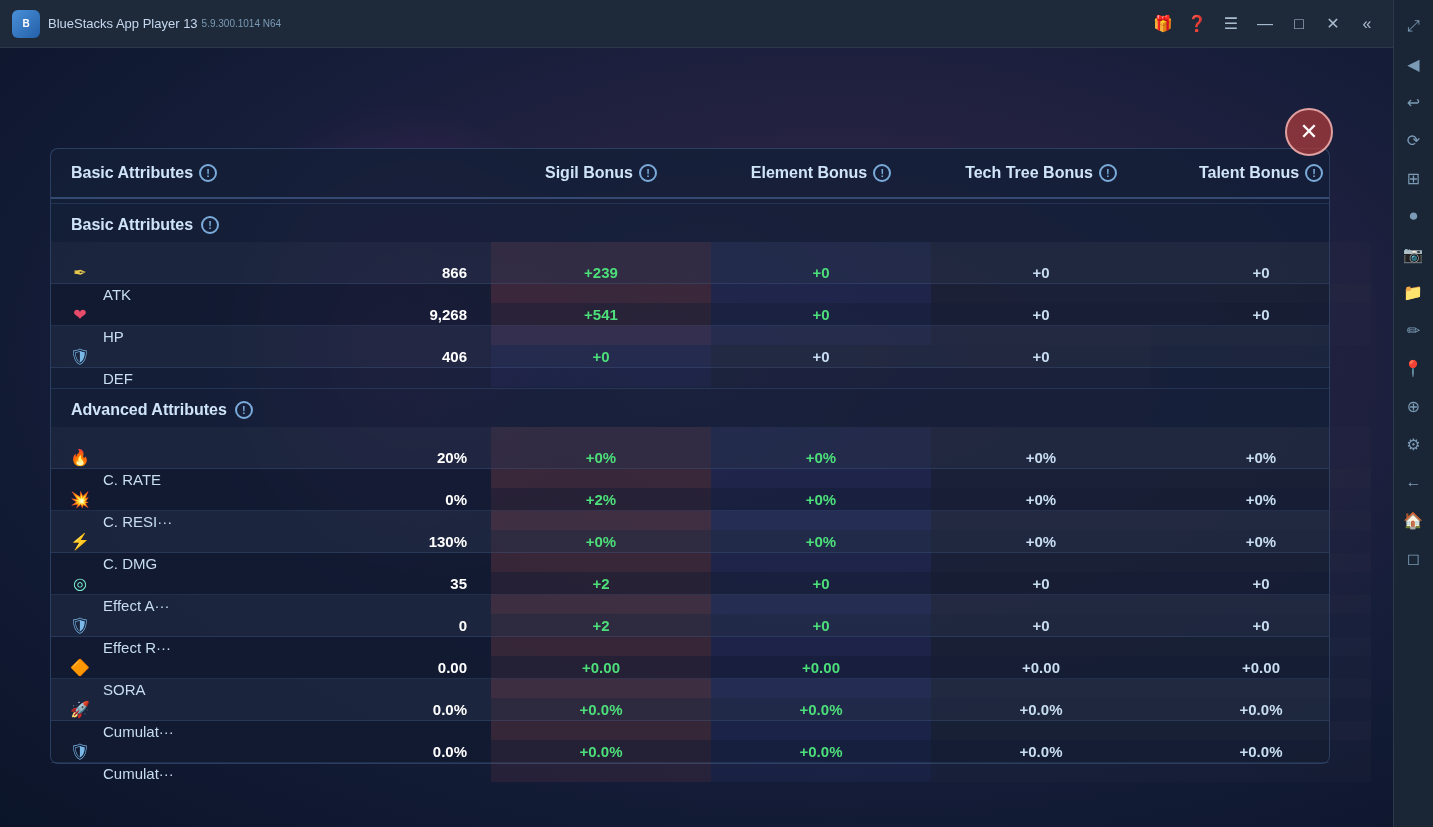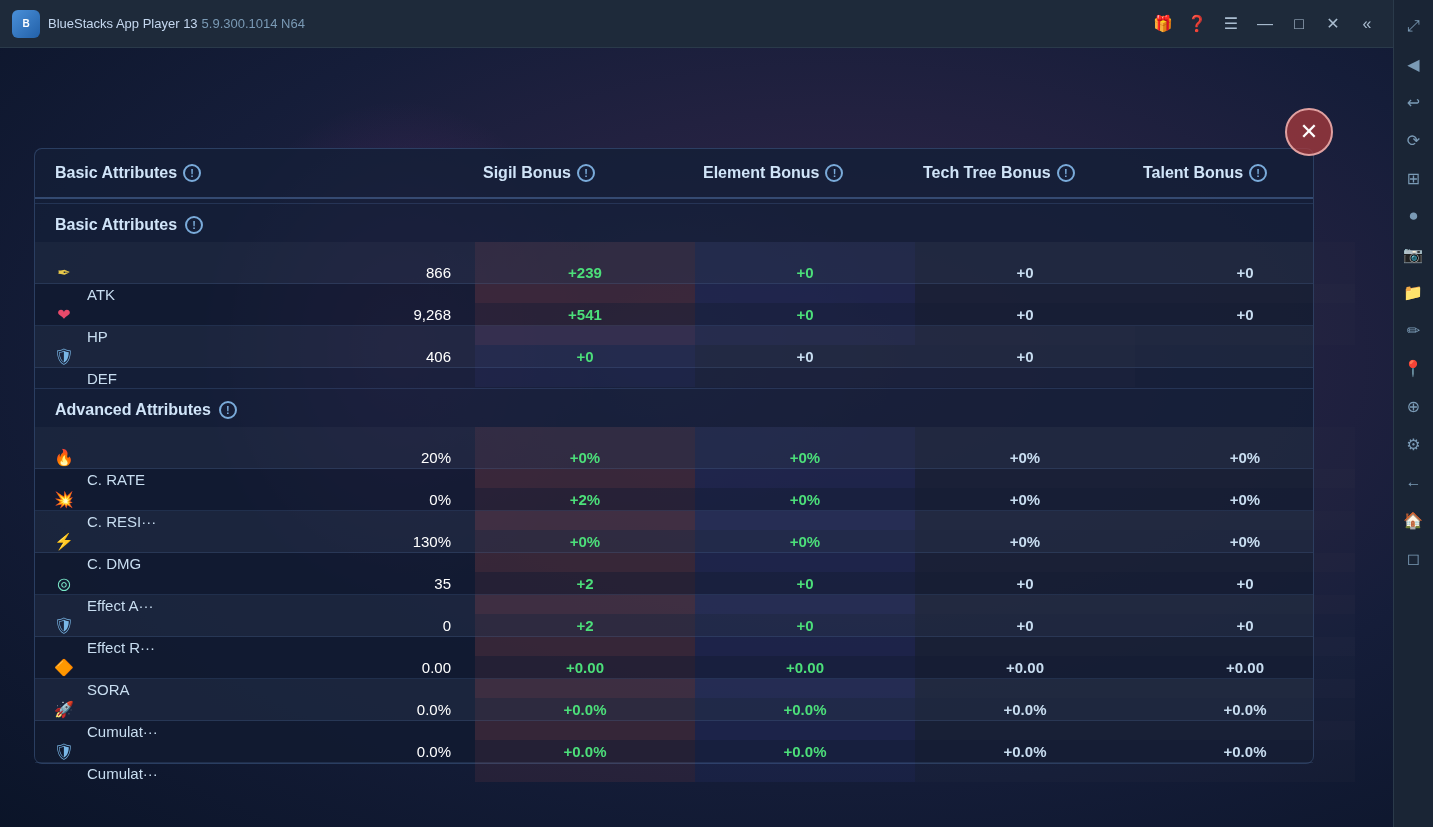--- a/index.html
+++ b/index.html
@@ -31,21 +31,21 @@
       margin-right: 8px;
       display: flex; align-items: center; justify-content: center;
       color: white; font-size: 14px; font-weight: bold;
     }
     .title-bar-text {
       color: #c5d8f0;
       font-size: 13px;
     }
     .title-bar-subtitle {
       color: #7a9ab5;
-      font-size: 13px;
+      font-size: 10px;
       margin-left: 4px;
     }
     .title-bar-controls {
       margin-left: auto;
       display: flex;
       gap: 6px;
       align-items: center;
     }
     .title-bar-btn {
       width: 28px; height: 28px;
@@ -121,37 +121,38 @@
       display: flex; align-items: center; justify-content: center;
       cursor: pointer;
       color: white; font-size: 22px;
       z-index: 10;
     }
 
     
     .stats-panel {
       position: absolute;
       top: 100px;
-      left: 34px;
+      left: 50px;
       width: 1280px;
       background: rgba(20, 30, 55, 0.85);
       border-radius: 8px;
       border: 1px solid rgba(100, 140, 200, 0.3);
     }
 
     
     .stats-header {
       display: grid;
       grid-template-columns: 440px 220px 220px 220px 220px;
       height: 50px;
       border-bottom: 2px solid rgba(100, 140, 200, 0.4);
     }
     .header-cell {
       display: flex;
       align-items: center;
+      justify-content: center;
       color: #d0e4f8;
       font-size: 16px;
       font-weight: 600;
       padding: 0 8px;
       gap: 6px;
     }
     .header-cell:first-child {
       justify-content: flex-start;
       padding-left: 20px;
     }
@@ -206,21 +207,21 @@
     }
     .attr-name {
       color: #c8ddf0;
       font-size: 15px;
       min-width: 80px;
       margin-top: 44px;
     }
     .attr-value {
       color: #ffffff;
       font-size: 15px;
-      font-weight: 400;
+      font-weight: 700;
       margin-left: auto;
       padding-right: 8px;
     }
 
     .bonus-cell {
       display: flex;
       align-items: center;
       justify-content: center;
       font-size: 15px;
       font-weight: 600;

